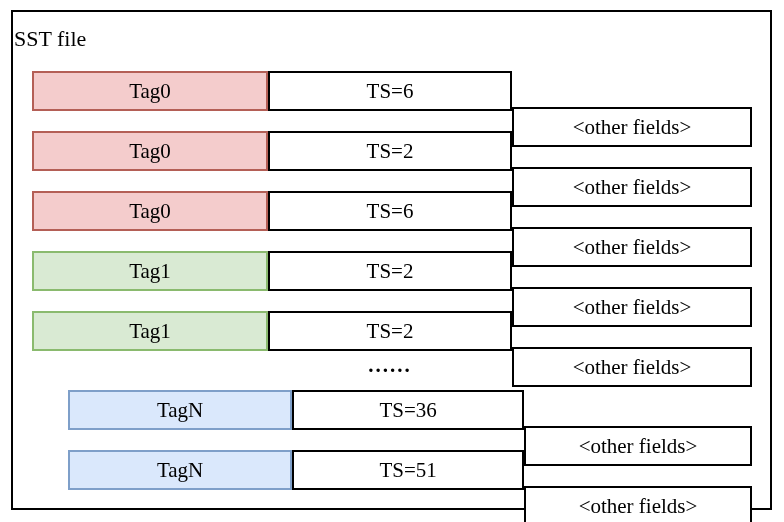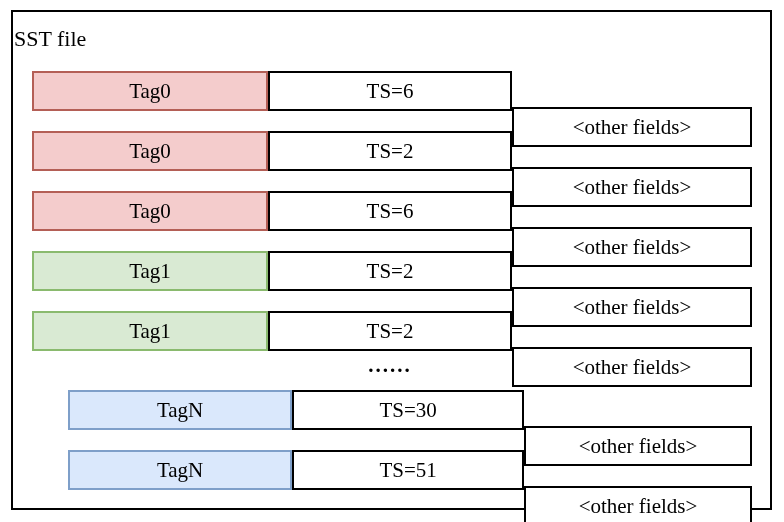--- a/index.html
+++ b/index.html
@@ -123,21 +123,21 @@
     <div class="row row-5">
       <div class="cell tag-cell" data-color="green">Tag1</div>
       <div class="cell ts-cell">TS=2</div>
       <div class="cell other-cell">&lt;other fields&gt;</div>
     </div>
 
     <div class="ellipsis">......</div>
 
     <div class="row row-6">
       <div class="cell tag-cell" data-color="blue">TagN</div>
-      <div class="cell ts-cell">TS=30</div>
+      <div class="cell ts-cell">TS=36</div>
       <div class="cell other-cell">&lt;other fields&gt;</div>
     </div>
 
     <div class="row row-7">
       <div class="cell tag-cell" data-color="blue">TagN</div>
       <div class="cell ts-cell">TS=51</div>
       <div class="cell other-cell">&lt;other fields&gt;</div>
     </div>
 
   </div>

